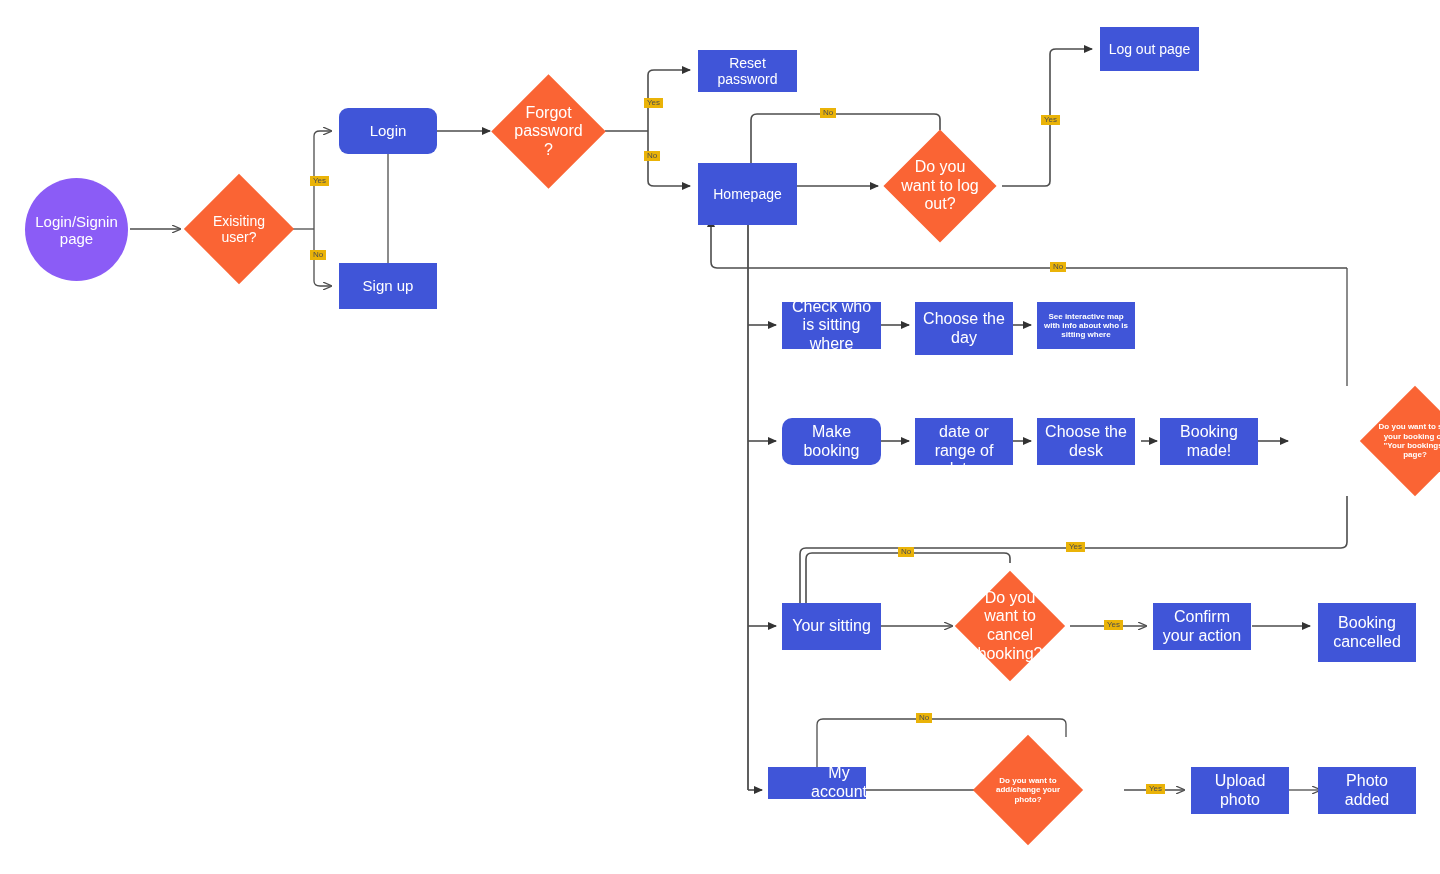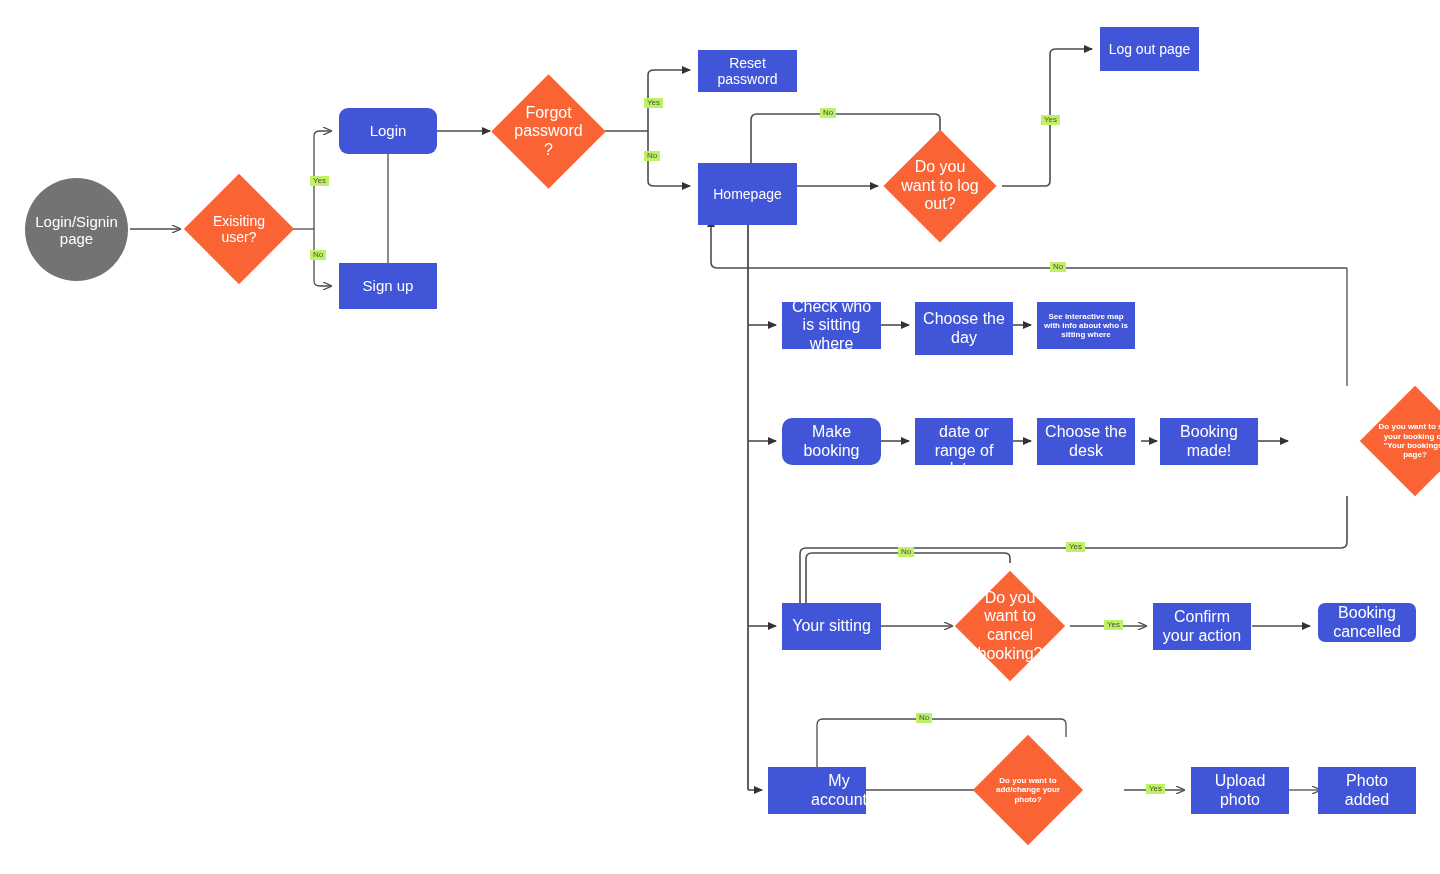--- a/index.html
+++ b/index.html
@@ -9,25 +9,25 @@
     background:#ffffff;
     font-family:"Liberation Sans", sans-serif;
     overflow:hidden;
     position:relative;
   }
   #canvas{position:absolute;left:0;top:0;width:1440px;height:874px;}
   svg.wires{position:absolute;left:0;top:0;width:1440px;height:874px;pointer-events:none;}
   .node{position:absolute;box-sizing:border-box;display:flex;align-items:center;justify-content:center;text-align:center;color:#ffffff;}
   .rect{background:#4055d8;}
   .rect .txt{line-height:1.16;padding:2px 6px;}
-  .circle{background:#737373;border-radius:50%;}
+  .circle{background:#8b5cf6;border-radius:50%;}
   .diamond{background:transparent;}
   .diamond .dshape{position:absolute;left:0;top:0;width:100%;height:100%;background:#fa6434;transform:rotate(45deg);}
   .diamond .txt{position:relative;z-index:2;line-height:1.16;}
-  .edge-label{position:absolute;color:#4d4d4d;font-size:8px;background:#bef264;padding:0 3px;line-height:10px;white-space:nowrap;}
+  .edge-label{position:absolute;color:#4d4d4d;font-size:8px;background:#eab308;padding:0 3px;line-height:10px;white-space:nowrap;}
   .watermark{position:absolute;color:#c9cbe0;font-size:30px;letter-spacing:3px;font-family:"Liberation Sans", sans-serif;}
   .f15{font-size:15px;}
   .f14{font-size:14px;}
   .f13{font-size:16px;}
   .f9{font-size:8px;font-weight:bold;}
 </style>
 </head>
 <body>
 
 <div id="canvas">
@@ -176,25 +176,25 @@
 
   <div class="node diamond" style="left:971px;top:587px;width:78px;height:78px;">
     <span class="dshape"></span>
     <span class="txt f13" style="width:74px;">Do you want to cancel booking?</span>
   </div>
 
   <div class="node rect" style="left:1153px;top:603px;width:98px;height:47px;">
     <span class="txt f13">Confirm your action</span>
   </div>
 
-  <div class="node rect" style="left:1318px;top:603px;width:98px;height:39px;border-radius:7px;">
+  <div class="node rect" style="left:1318px;top:603px;width:98px;height:59px;">
     <span class="txt f13">Booking cancelled</span>
   </div>
 
-  <div class="node rect" style="left:768px;top:767px;width:98px;height:47px;padding-left:44px;">
+  <div class="node rect" style="left:768px;top:767px;width:98px;height:32px;padding-left:44px;">
     <span class="txt f13">My account</span>
   </div>
 
   <div class="node diamond" style="left:989px;top:751px;width:78px;height:78px;">
     <span class="dshape"></span>
     <span class="txt f9" style="width:76px;">Do you want to add/change your photo?</span>
   </div>
 
   <div class="node rect" style="left:1191px;top:767px;width:98px;height:47px;">
     <span class="txt f13">Upload photo</span>

